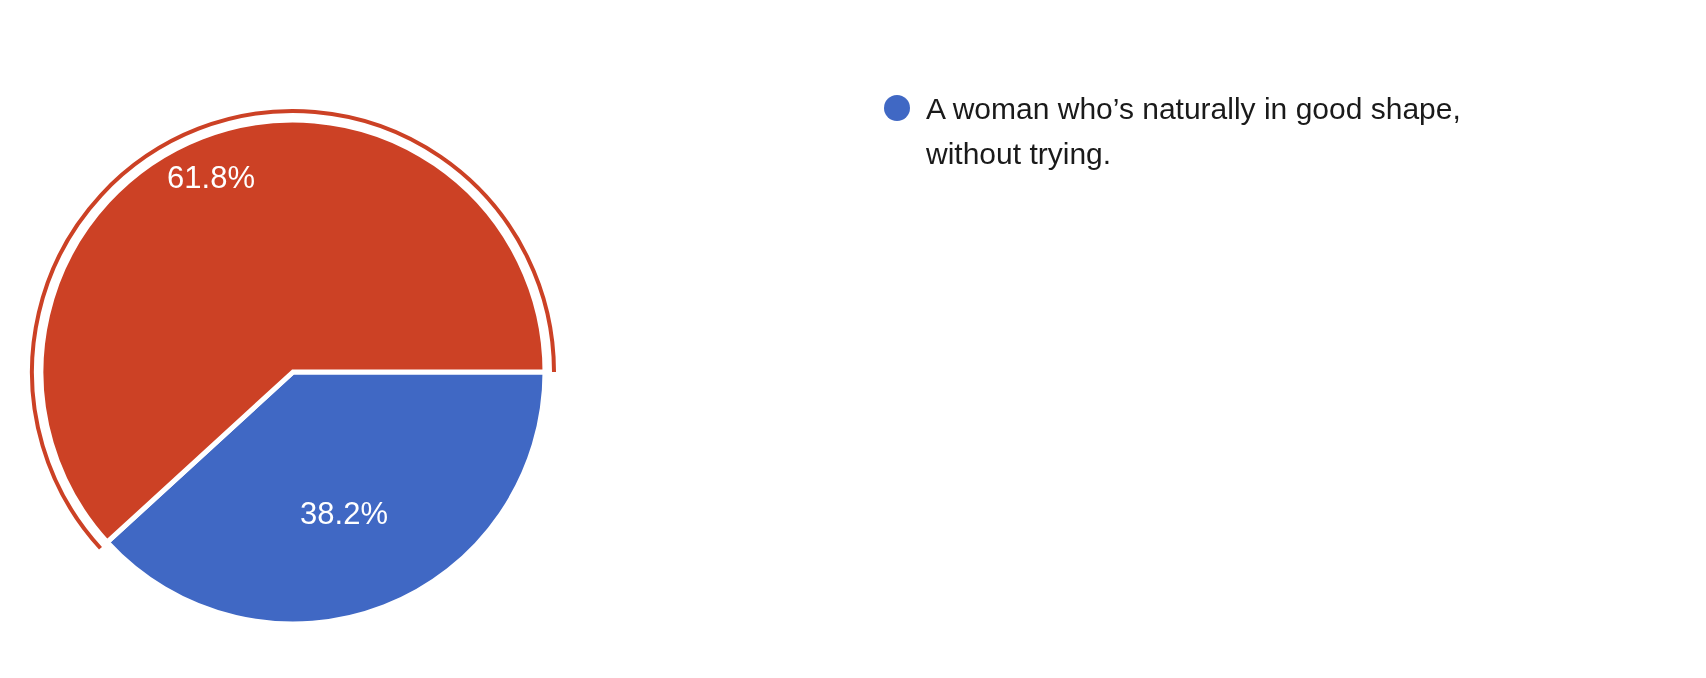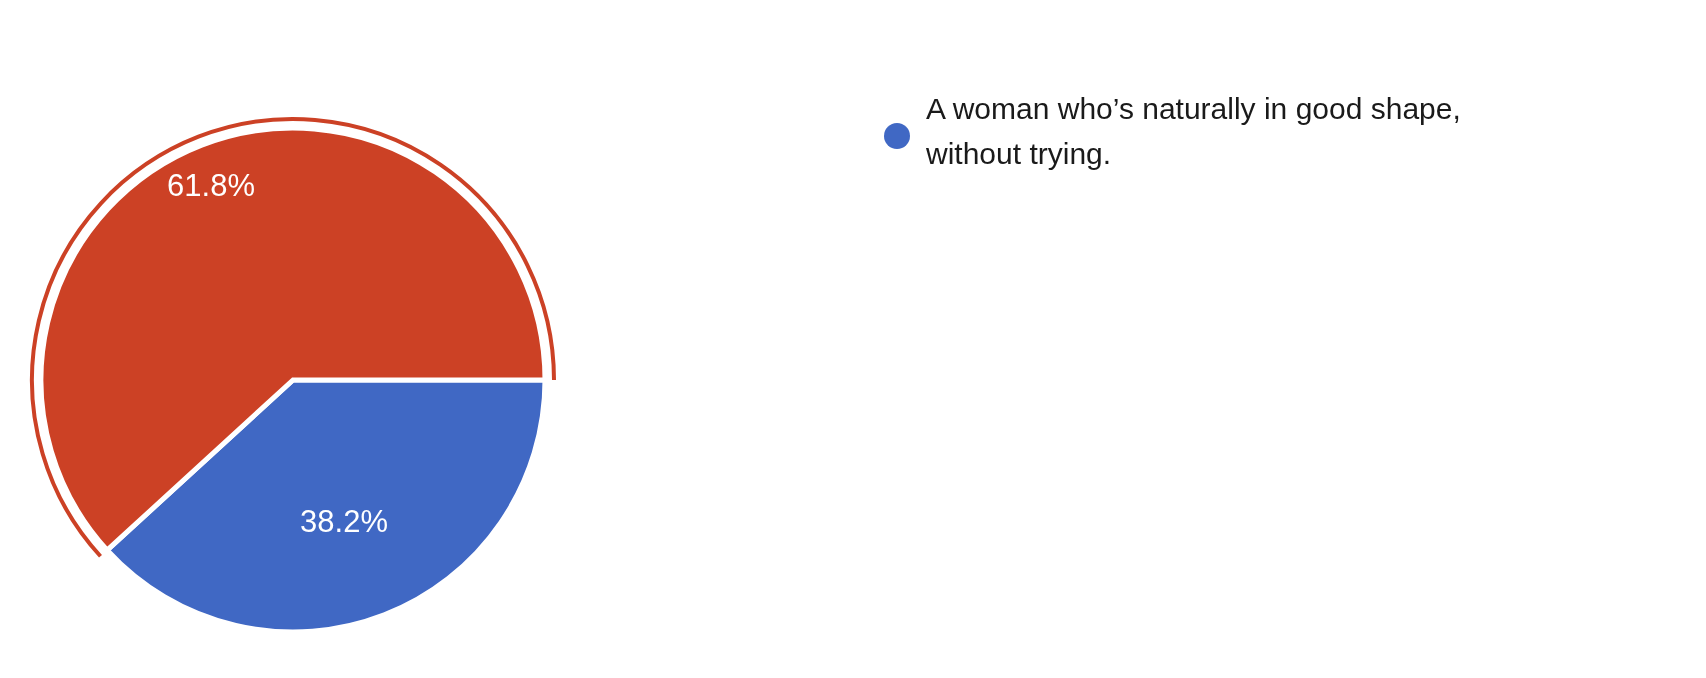--- a/index.html
+++ b/index.html
@@ -20,21 +20,21 @@
     left: 0;
     top: 0;
     width: 1706px;
     height: 678px;
   }
 
   
   .pie-area {
     position: absolute;
     left: 0;
-    top: 8px;
+    top: 0;
     width: 620px;
     height: 664px;
   }
   .pie-svg {
     position: absolute;
     left: 0;
     top: 0;
     display: block;
   }
   .slice-label {
@@ -47,21 +47,21 @@
 
   
   .legend {
     position: absolute;
     left: 884px;
     top: 86px;
     width: 700px;
   }
   .legend-item {
     display: flex;
-    align-items: center;
+    align-items: flex-start;
     margin-bottom: 8px;
   }
   .legend-marker {
     flex: 0 0 auto;
     width: 26px;
     height: 26px;
     border-radius: 50%;
     margin-top: 9px;
     margin-right: 16px;
   }

